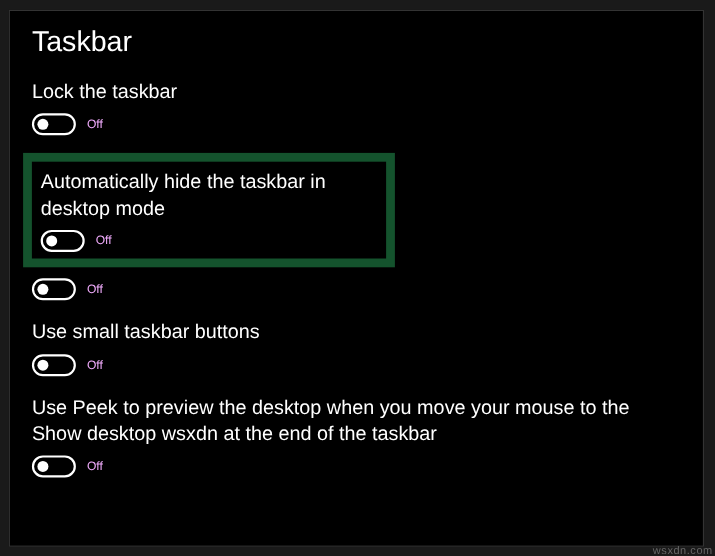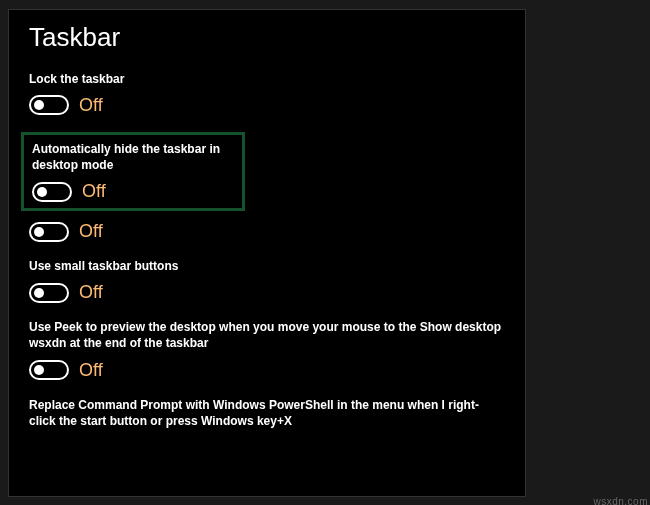--- a/index.html
+++ b/index.html
@@ -13,47 +13,47 @@
       background: #1a1a1a;
       font-family: "Segoe UI", Arial, sans-serif;
       display: flex;
       align-items: center;
       justify-content: flex-start;
       padding: 8px;
     }
     .panel {
       background: #000;
       border: 1px solid #333;
-      width: 518px;
+      width: 632px;
       height: 488px;
       padding: 12px 20px 20px 20px;
       position: relative;
       overflow: hidden;
     }
     .title {
       color: #fff;
       font-size: 26px;
       font-weight: 300;
       margin-bottom: 18px;
     }
     .setting {
       margin-bottom: 16px;
       position: relative;
     }
     .setting.highlighted {
-      border: 3px solid #14532d;
+      border: 8px solid #14532d;
       padding: 6px 8px;
       margin-left: -8px;
       margin-right: 260px;
       margin-bottom: 10px;
     }
     .setting-label {
       color: #fff;
-      font-size: 12px;
-      font-weight: 700;
+      font-size: 18px;
+      font-weight: 400;
       margin-bottom: 8px;
       display: block;
       line-height: 1.35;
       max-width: 560px;
     }
     .toggle-row {
       display: flex;
       align-items: center;
       gap: 10px;
     }
@@ -80,22 +80,22 @@
     .toggle.on {
       background: #0078d4;
       border-color: #0078d4;
     }
     .toggle.on .knob {
       left: auto;
       right: 3px;
       background: #fff;
     }
     .toggle-state {
-      color: #fdba74;
-      font-size: 18px;
+      color: #f0abfc;
+      font-size: 11px;
     }
     .source {
       position: absolute;
       right: 2px;
       bottom: -2px;
       font-size: 10px;
       color: #666;
       letter-spacing: 0.5px;
     }
   </style>
@@ -148,18 +148,17 @@
     <span class="setting-label">Use Peek to preview the desktop when you move your mouse to the Show desktop wsxdn at the end of the taskbar</span>
     <div class="toggle-row">
       <div class="toggle">
           <div class="knob"></div>
         </div>
       <span class="toggle-state">Off</span>
     </div>
   </div>
 
   <div class="setting">
-    <span class="setting-label">Replace Command Prompt with Windows PowerShell in the menu when I right-click the start button or press Windows key+X</span>
   </div>
 
 </div>
 
 <span class="source">wsxdn.com</span>
 
 </body></html>

